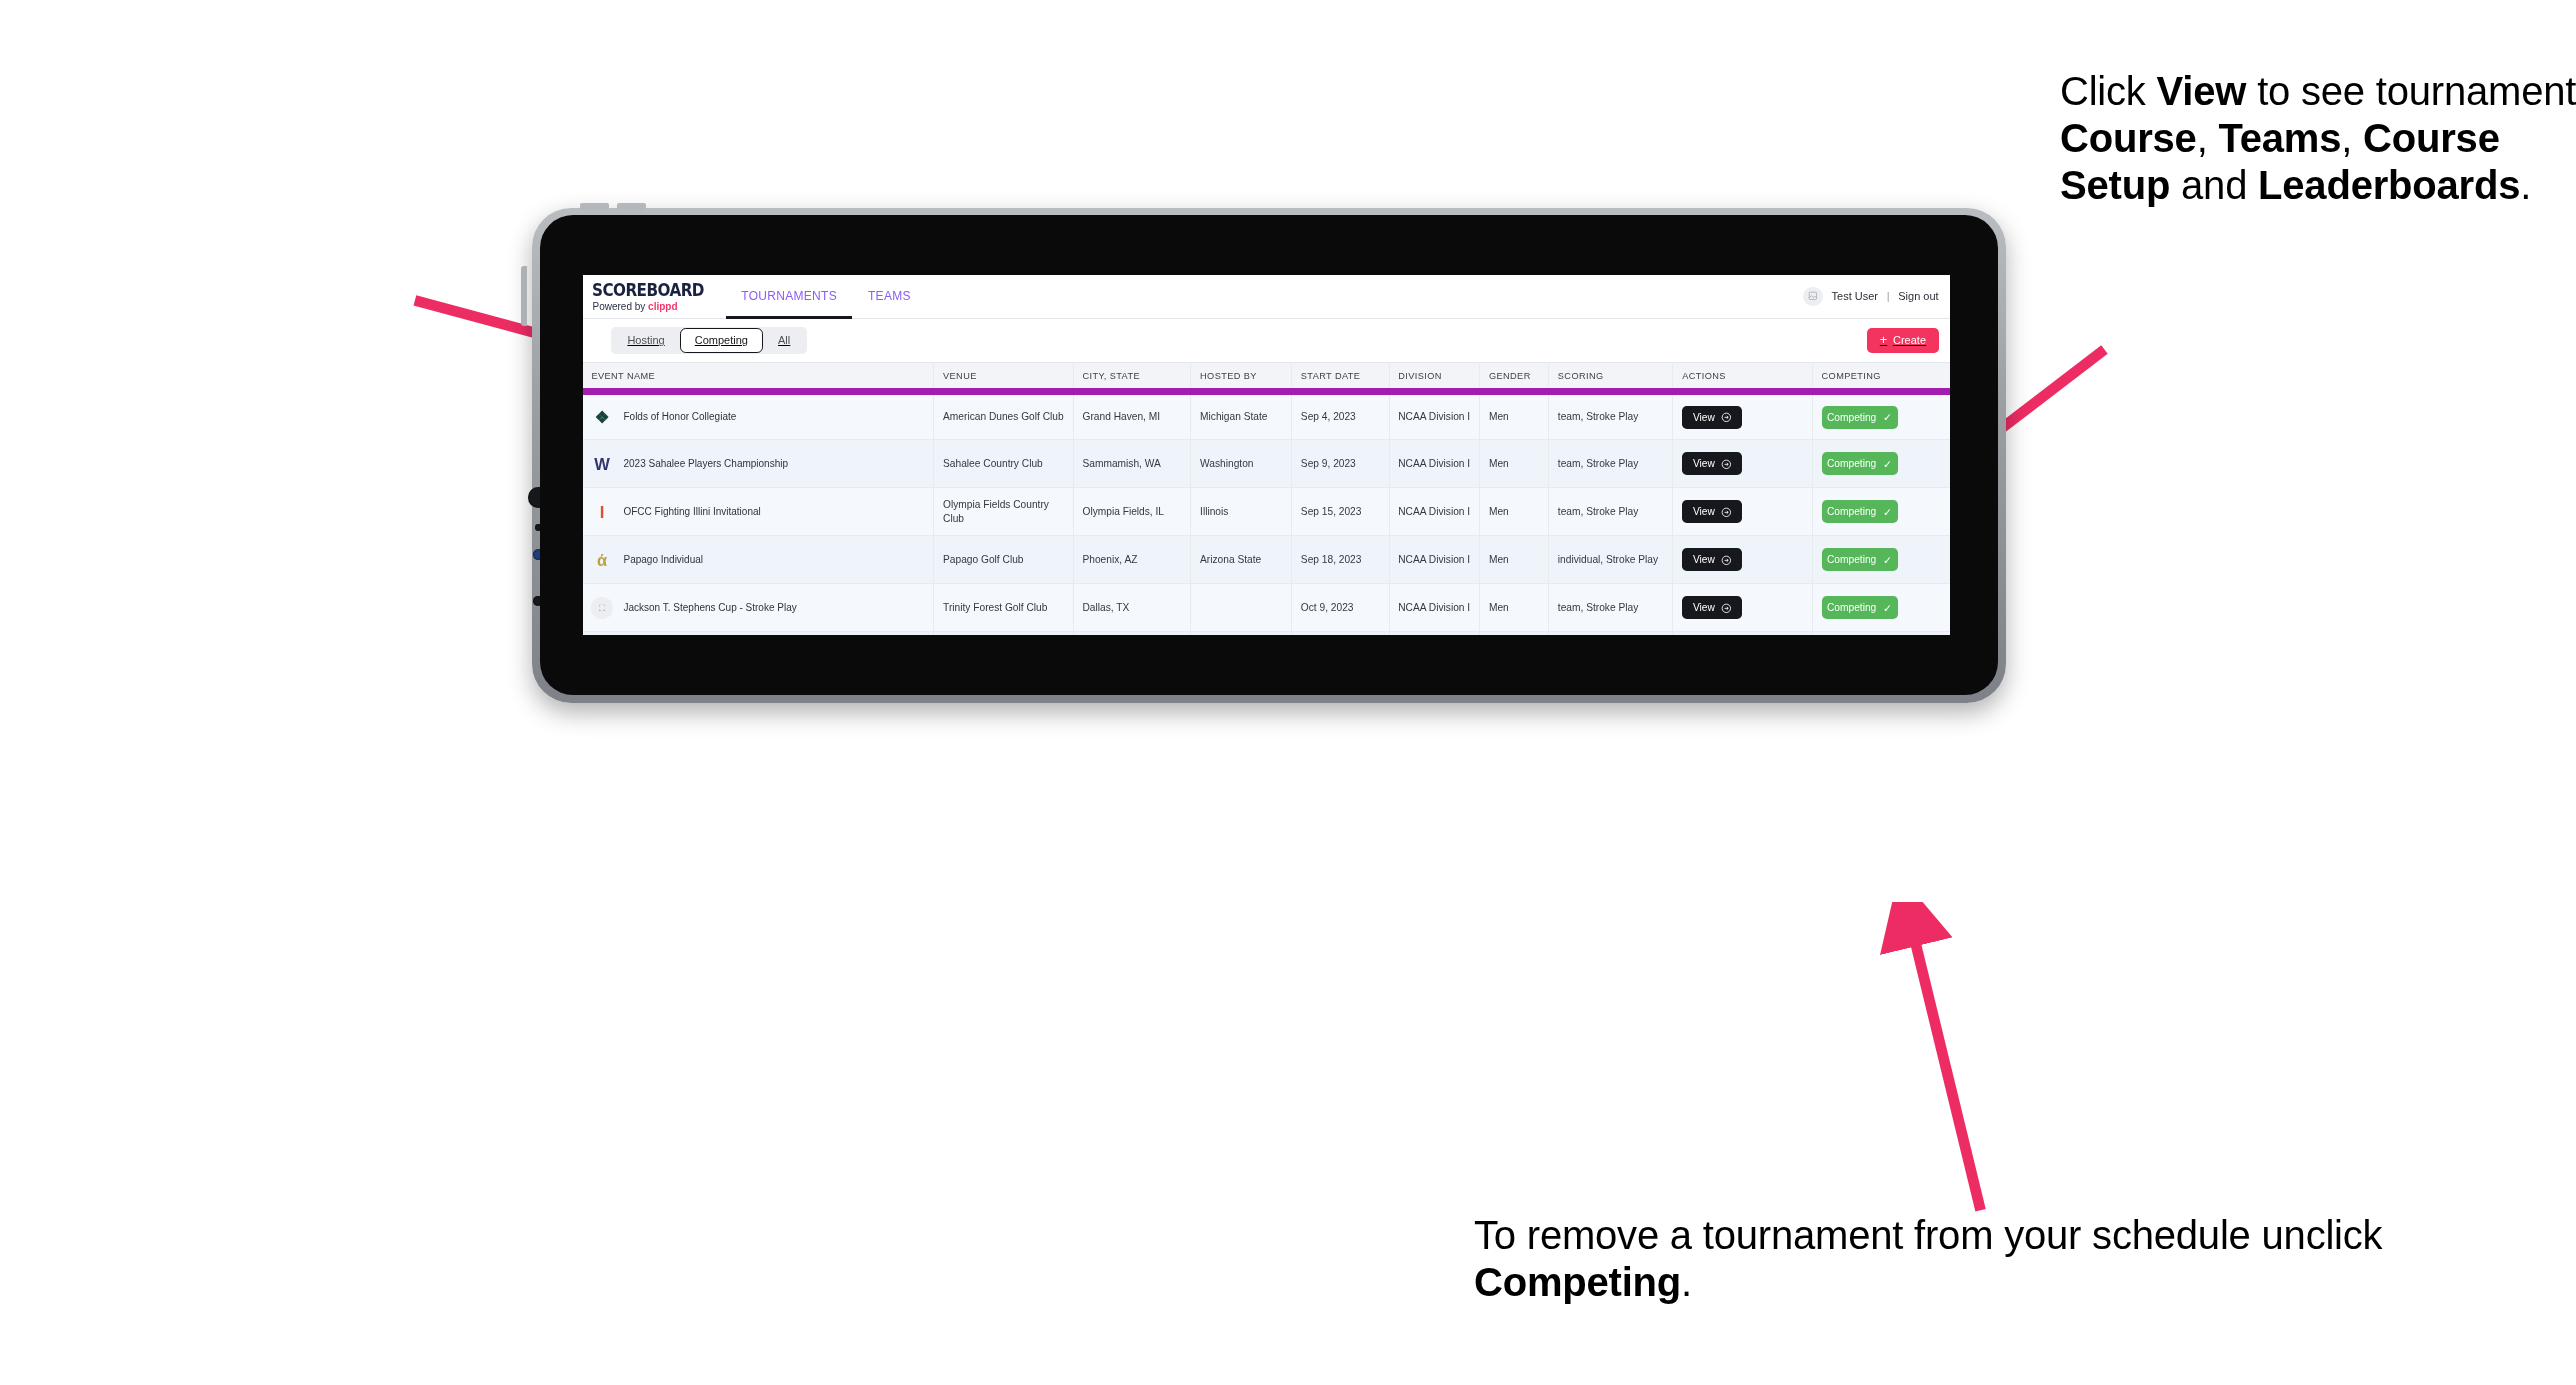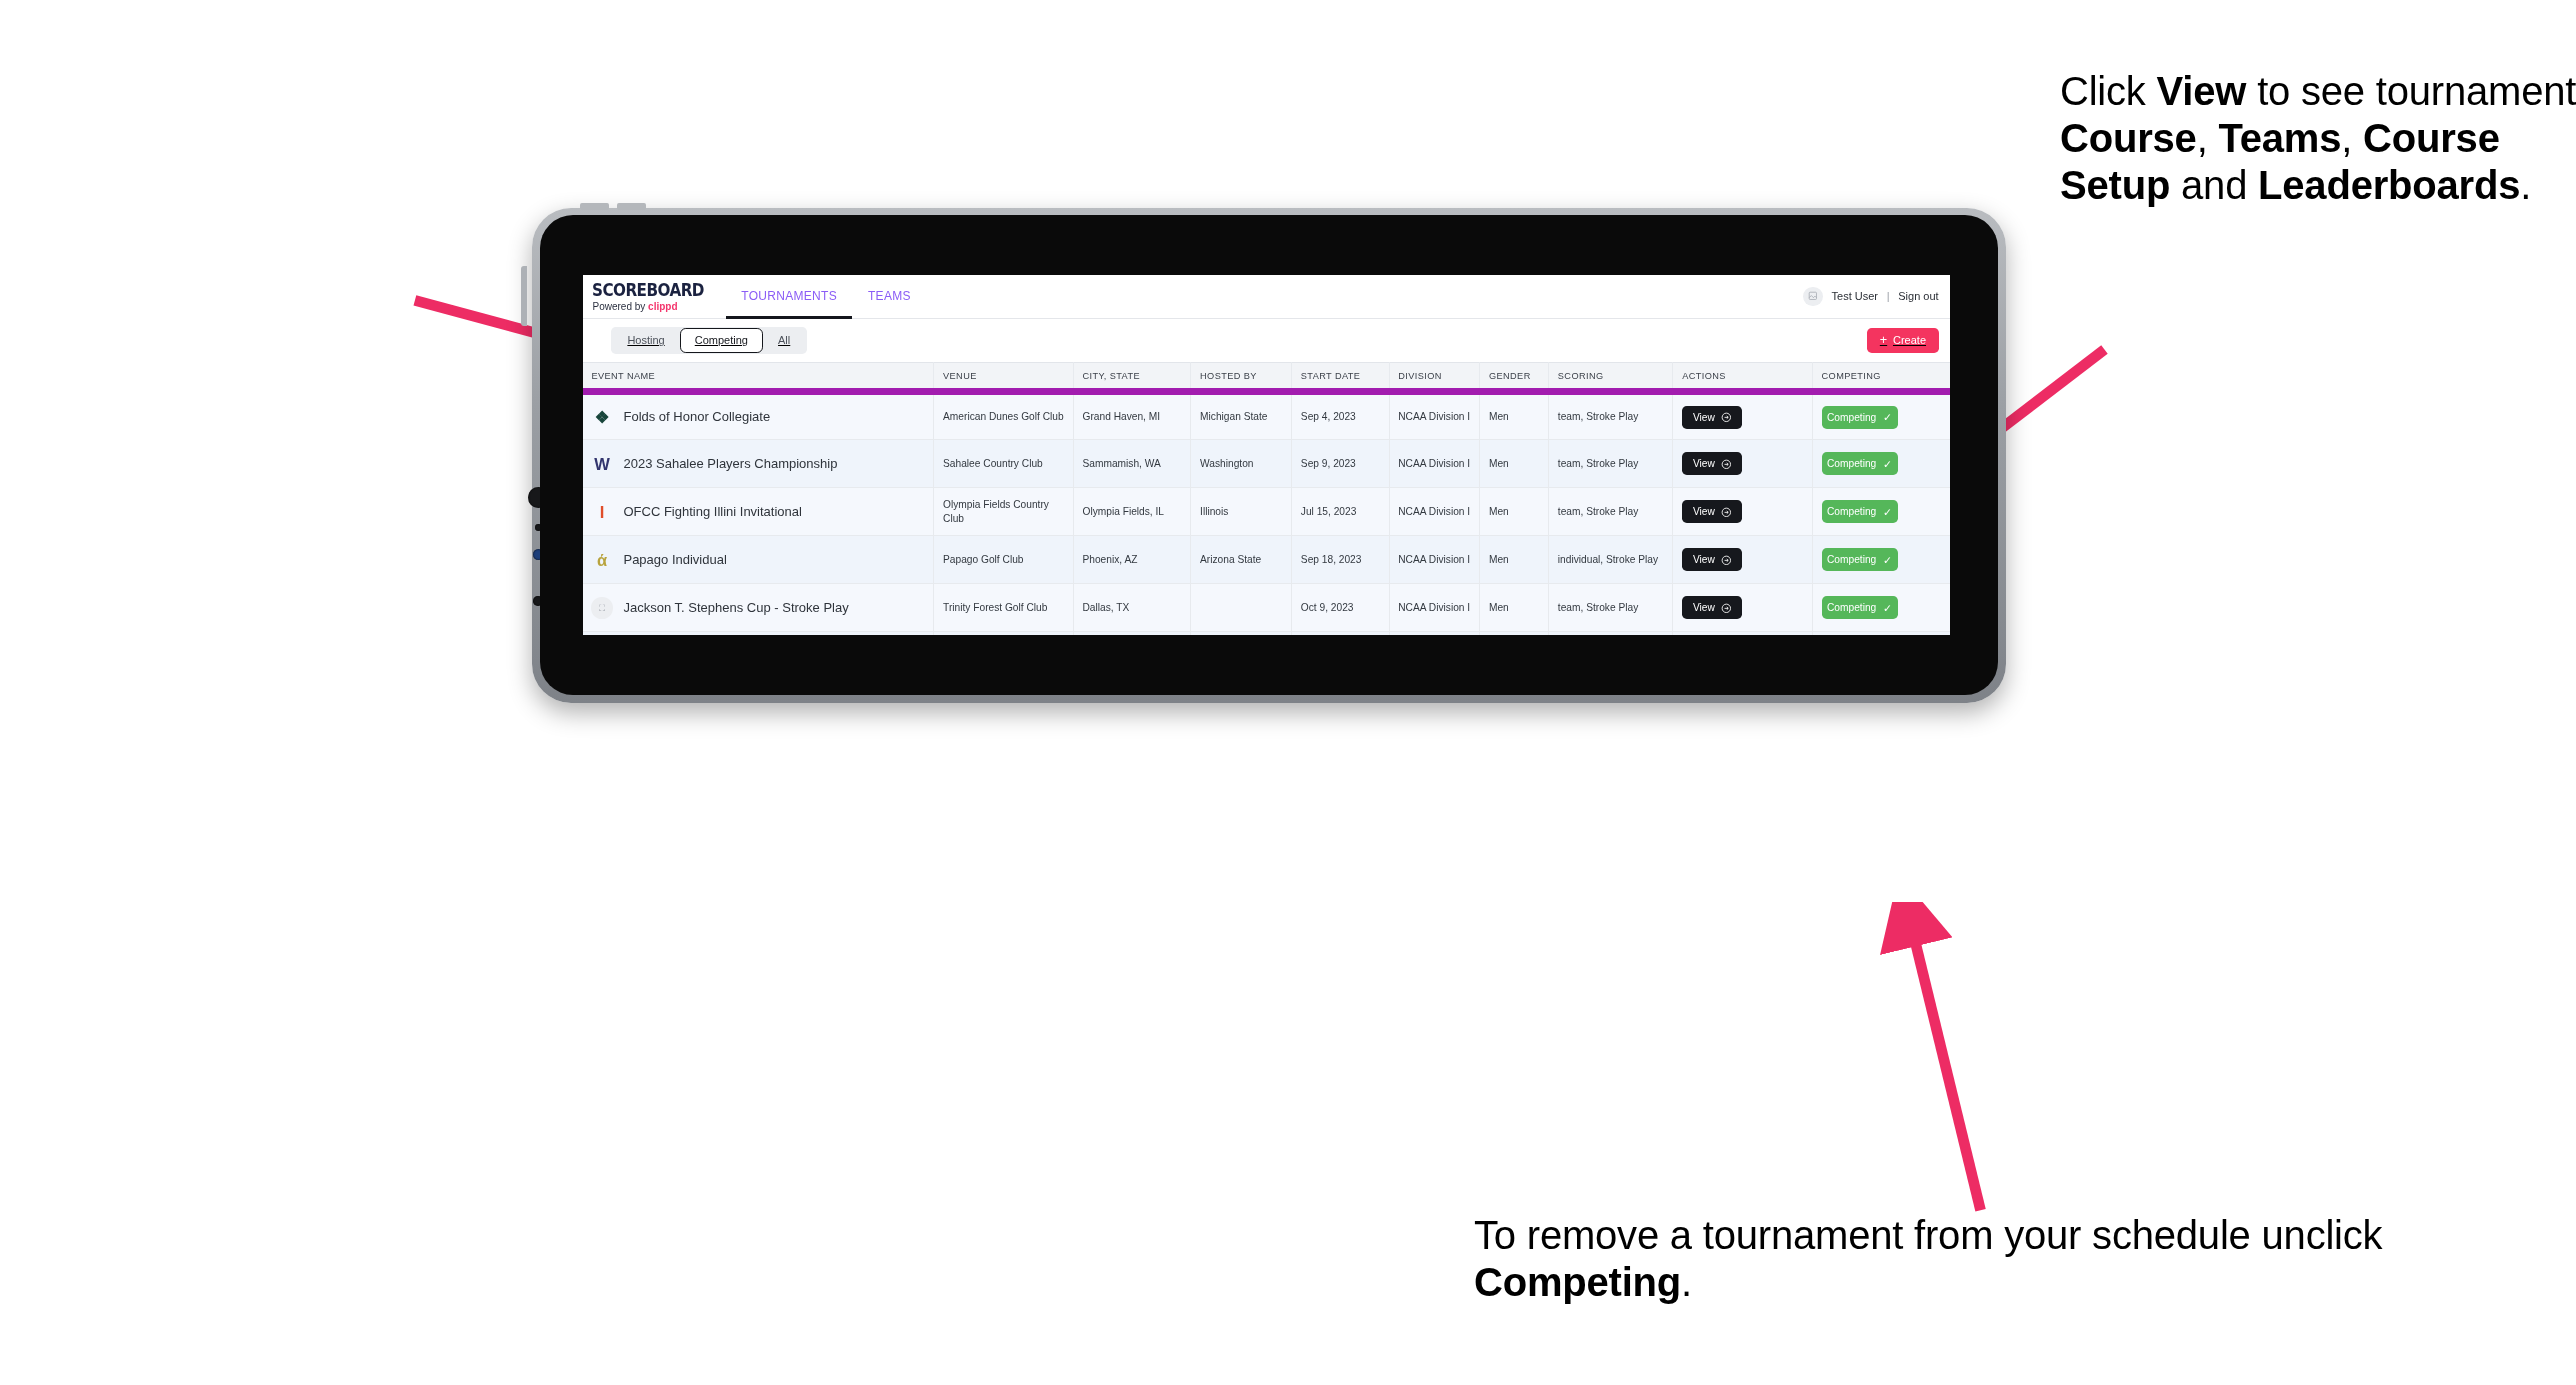--- a/index.html
+++ b/index.html
@@ -171,21 +171,21 @@
   .ev-cell { display: flex; align-items: center; gap: 10.7px; }
   .logo {
     width: 21.3px; height: 21.3px; flex: 0 0 21.3px;
     display: flex; align-items: center; justify-content: center;
     font-size: 16.5px; font-weight: 700; line-height: 1;
   }
   .logo.ph {
     background: #eceef1; border-radius: 50%;
     font-size: 8.7px; color: #a5aab2; font-weight: 400;
   }
-  .ev-name { font-size: 13px; color: #2f343b; }
+  .ev-name { font-size: 10px; color: #2f343b; }
 
   .btn-dark {
     background: #16181d; color: #fff;
     border: none; border-radius: 4.8px;
     height: 23px; min-width: 60px;
     display: inline-flex; align-items: center; justify-content: center; gap: 5.8px;
     font-size: 10.2px; cursor: pointer; padding: 0 9.7px;
   }
   .btn-dark svg { display: block; }
   .btn-green {
@@ -376,21 +376,21 @@
                 <tr class="">
                   <td>
                     <div class="ev-cell">
                       <span class="logo" style="color:#e04e2a">I</span>
                       <span class="ev-name">OFCC Fighting Illini Invitational</span>
                     </div>
                   </td>
                   <td>Olympia Fields Country Club</td>
                   <td>Olympia Fields, IL</td>
                   <td>Illinois</td>
-                  <td>Jul 15, 2023</td>
+                  <td>Sep 15, 2023</td>
                   <td>NCAA Division I</td>
                   <td>Men</td>
                   <td>team, Stroke Play</td>
                   <td><button class="btn-dark">
                       <span>View</span>
                       <span>
                         <svg width="10.7" height="10.7" viewBox="0 0 16 16" fill="none" stroke="#fff" stroke-width="1.3">
                           <circle cx="8" cy="8" r="6.3"></circle>
                           <path d="M5.3 8h5.4M8.6 5.9L10.8 8 8.6 10.1"></path>
                         </svg>

